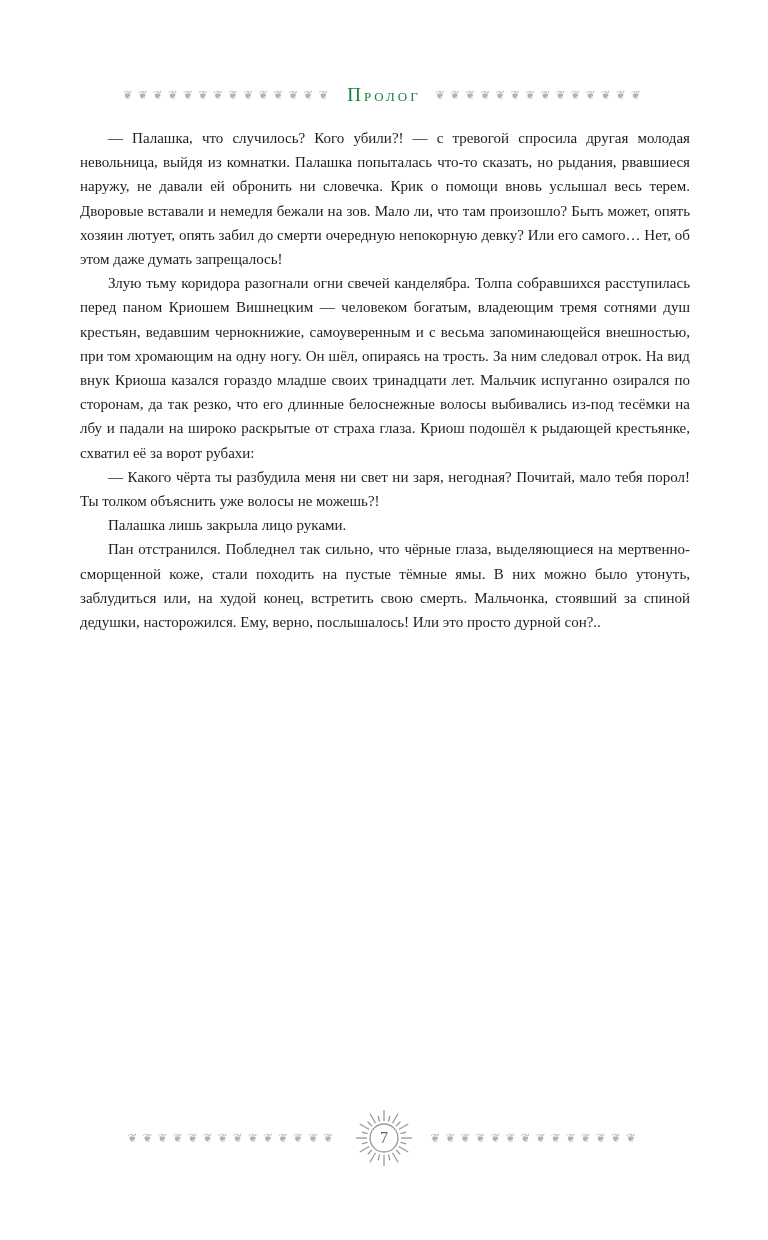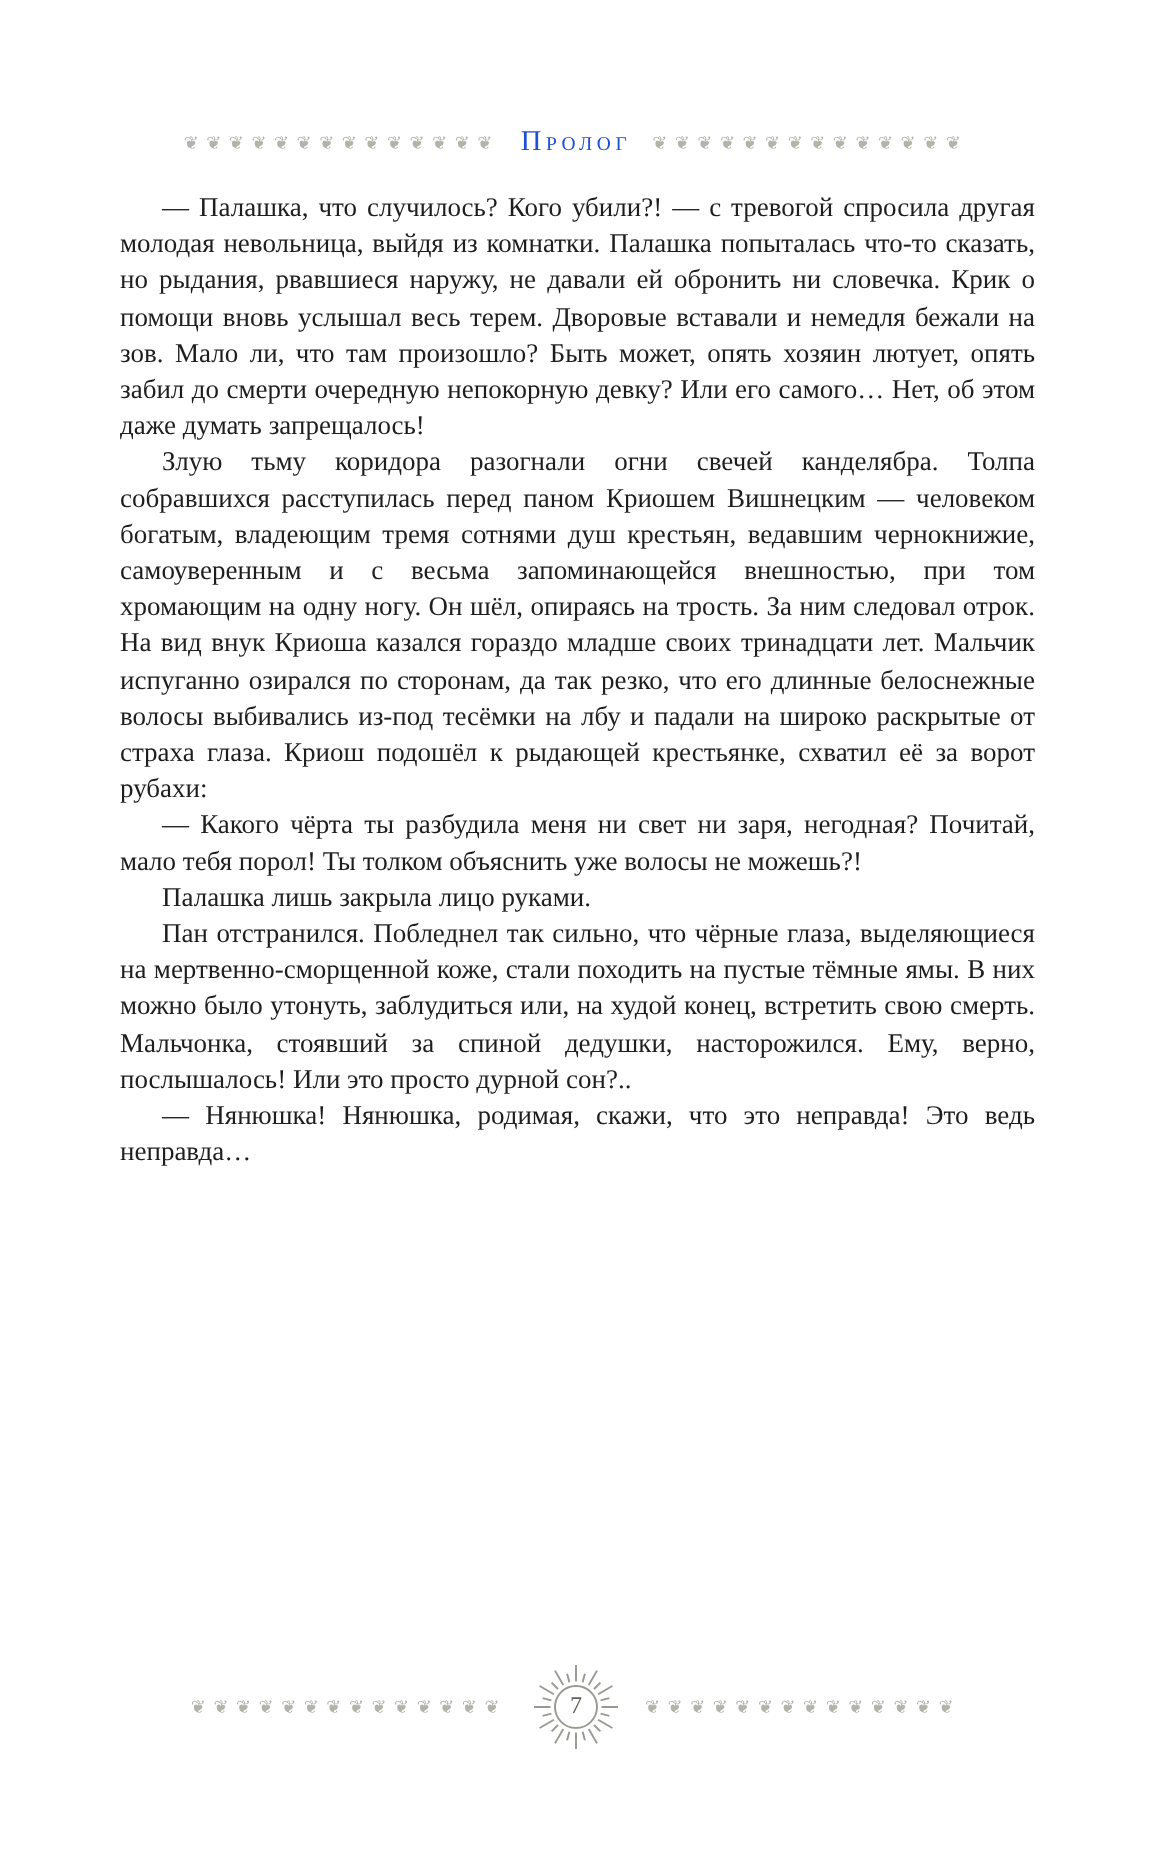--- a/index.html
+++ b/index.html
@@ -32,34 +32,34 @@
     line-height: 1;
     color: #b3b3ab;
     letter-spacing: 5px;
     user-select: none;
     overflow: hidden;
     max-width: 250px;
   }
   .chapter-title {
     font-size: 19px;
     letter-spacing: 3px;
-    color: #1d4ed8;
+    color: #15803d;
     font-variant: small-caps;
   }
   
   .text-block {
     position: absolute;
     top: 126px;
     left: 80px;
     width: 610px;
     height: 960px;
     overflow: hidden;
   }
   .text-block p {
-    font-size: 18px;
+    font-size: 15px;
     line-height: 24.2px;
     text-align: justify;
     text-indent: 28px;
     hyphens: auto;
     -webkit-hyphens: auto;
   }
   
   .page-footer {
     position: absolute;
     top: 1102px;
@@ -102,21 +102,20 @@
     <span class="chapter-title">Пролог</span>
     <span class="ornament-chain">❦❦❦❦❦❦❦❦❦❦❦❦❦❦</span>
   </div>
 
   <div class="text-block">
     <p>— Палашка, что случилось? Кого убили?! — с тревогой спросила другая молодая невольница, выйдя из комнатки. Палашка попыталась что-то сказать, но рыдания, рвавшиеся наружу, не давали ей обронить ни словечка. Крик о помощи вновь услышал весь терем. Дворовые вставали и немедля бежали на зов. Мало ли, что там произошло? Быть может, опять хозяин лютует, опять забил до смерти очередную непокорную девку? Или его самого… Нет, об этом даже думать запрещалось!</p>
     <p>Злую тьму коридора разогнали огни свечей канделябра. Толпа собравшихся расступилась перед паном Криошем Вишнецким — человеком богатым, владеющим тремя сотнями душ крестьян, ведавшим чернокнижие, самоуверенным и с весьма запоминающейся внешностью, при том хромающим на одну ногу. Он шёл, опираясь на трость. За ним следовал отрок. На вид внук Криоша казался гораздо младше своих тринадцати лет. Мальчик испуганно озирался по сторонам, да так резко, что его длинные белоснежные волосы выбивались из-под тесёмки на лбу и падали на широко раскрытые от страха глаза. Криош подошёл к рыдающей крестьянке, схватил её за ворот рубахи:</p>
     <p>— Какого чёрта ты разбудила меня ни свет ни заря, негодная? Почитай, мало тебя порол! Ты толком объяснить уже волосы не можешь?!</p>
     <p>Палашка лишь закрыла лицо руками.</p>
     <p>Пан отстранился. Побледнел так сильно, что чёрные глаза, выделяющиеся на мертвенно-сморщенной коже, стали походить на пустые тёмные ямы. В них можно было утонуть, заблудиться или, на худой конец, встретить свою смерть. Мальчонка, стоявший за спиной дедушки, насторожился. Ему, верно, послышалось! Или это просто дурной сон?..</p>
-    <p>— Нянюшка! Нянюшка, родимая, скажи, что это неправда! Это ведь неправда…</p>
   </div>
 
   <div class="page-footer">
     <span class="ornament-chain">❦❦❦❦❦❦❦❦❦❦❦❦❦❦</span>
 
     <span class="sun-wrap">
       <svg width="72" height="72" viewBox="0 0 72 72" fill="none" stroke="#9a9a92" stroke-width="1.3">
         <circle cx="36" cy="36" r="14"></circle>
 
         <line x1="36" y1="8" x2="36" y2="19"></line>

